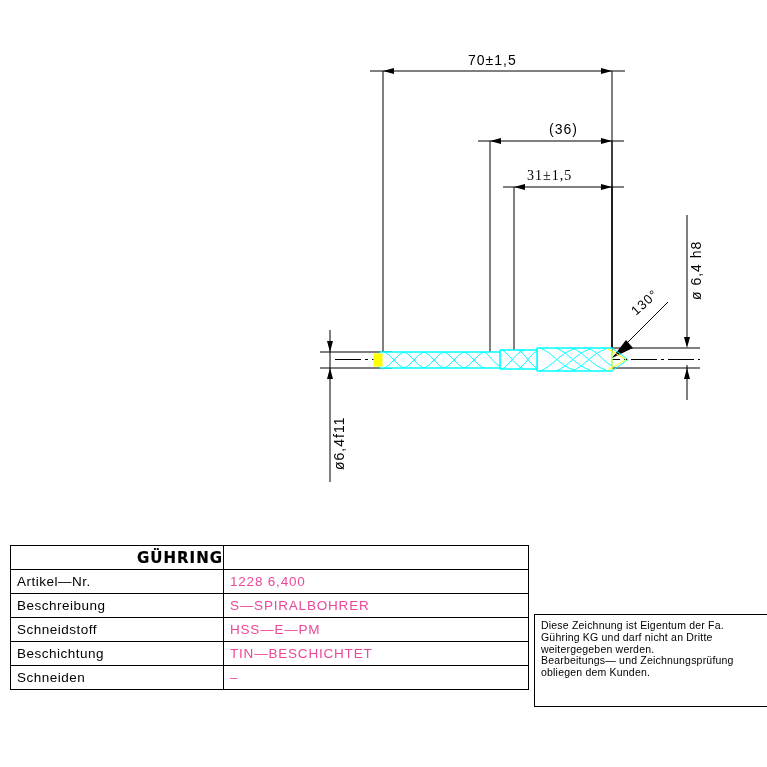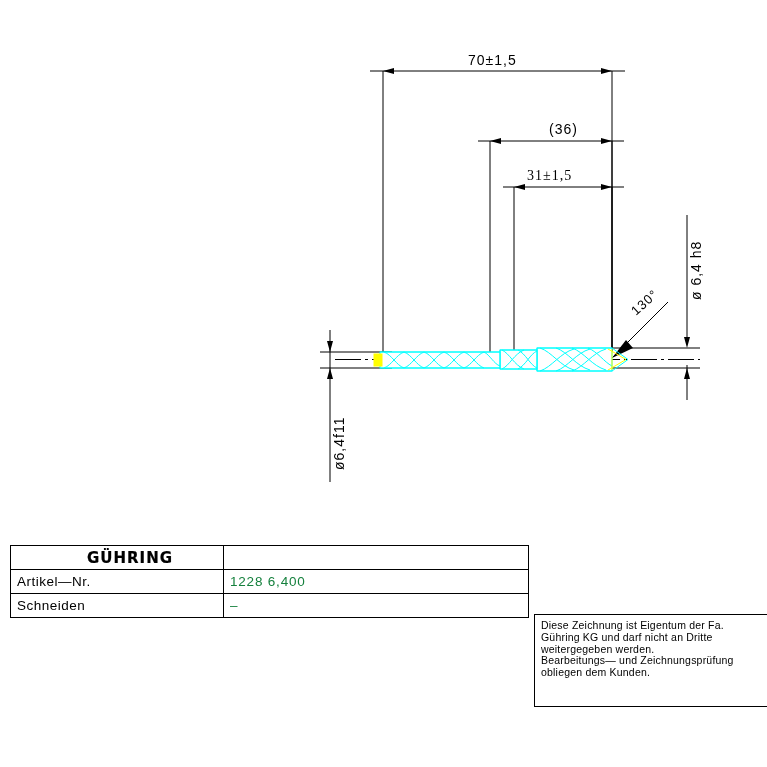--- a/index.html
+++ b/index.html
@@ -47,24 +47,24 @@
   }
   #spec-table td {
     border: 1px solid #000;
     height: 23px;
     padding: 0 0 0 6px;
     font-size: 13.5px;
     color: #000;
     letter-spacing: 0.5px;
   }
   #spec-table td.label { width: 186px; }
-  #spec-table td.value { color: #15803d; letter-spacing: 0.8px;}
+  #spec-table td.value { color: #ec4899; letter-spacing: 0.8px;}
   #logo-cell {
     height: 26px;
-    text-align: center;
+    text-align: right;
     padding-left: 26px !important;
   }
   .logo-text {
     font-family: "DejaVu Sans", sans-serif;
     font-weight: bold;
     font-size: 15px;
     letter-spacing: 1px;
     color: #000;
     -webkit-text-stroke: 0.2px #000;
   }
@@ -202,20 +202,32 @@
     <td class="label" id="logo-cell">
       <span class="logo-text">GÜHRING</span>
     </td>
     <td></td>
   </tr>
   <tr>
     <td class="label">Artikel—Nr.</td>
     <td class="value">1228  6,400</td>
   </tr>
   <tr>
+    <td class="label">Beschreibung</td>
+    <td class="value">S—SPIRALBOHRER</td>
+  </tr>
+  <tr>
+    <td class="label">Schneidstoff</td>
+    <td class="value">HSS—E—PM</td>
+  </tr>
+  <tr>
+    <td class="label">Beschichtung</td>
+    <td class="value">TIN—BESCHICHTET</td>
+  </tr>
+  <tr>
     <td class="label">Schneiden</td>
     <td class="value">–</td>
   </tr>
 </tbody>
   </table>
 
 <div id="notes-box">
   <div>Diese Zeichnung ist Eigentum der Fa.</div>
   <div>Gühring KG und darf nicht an Dritte</div>
   <div>weitergegeben werden.</div>

